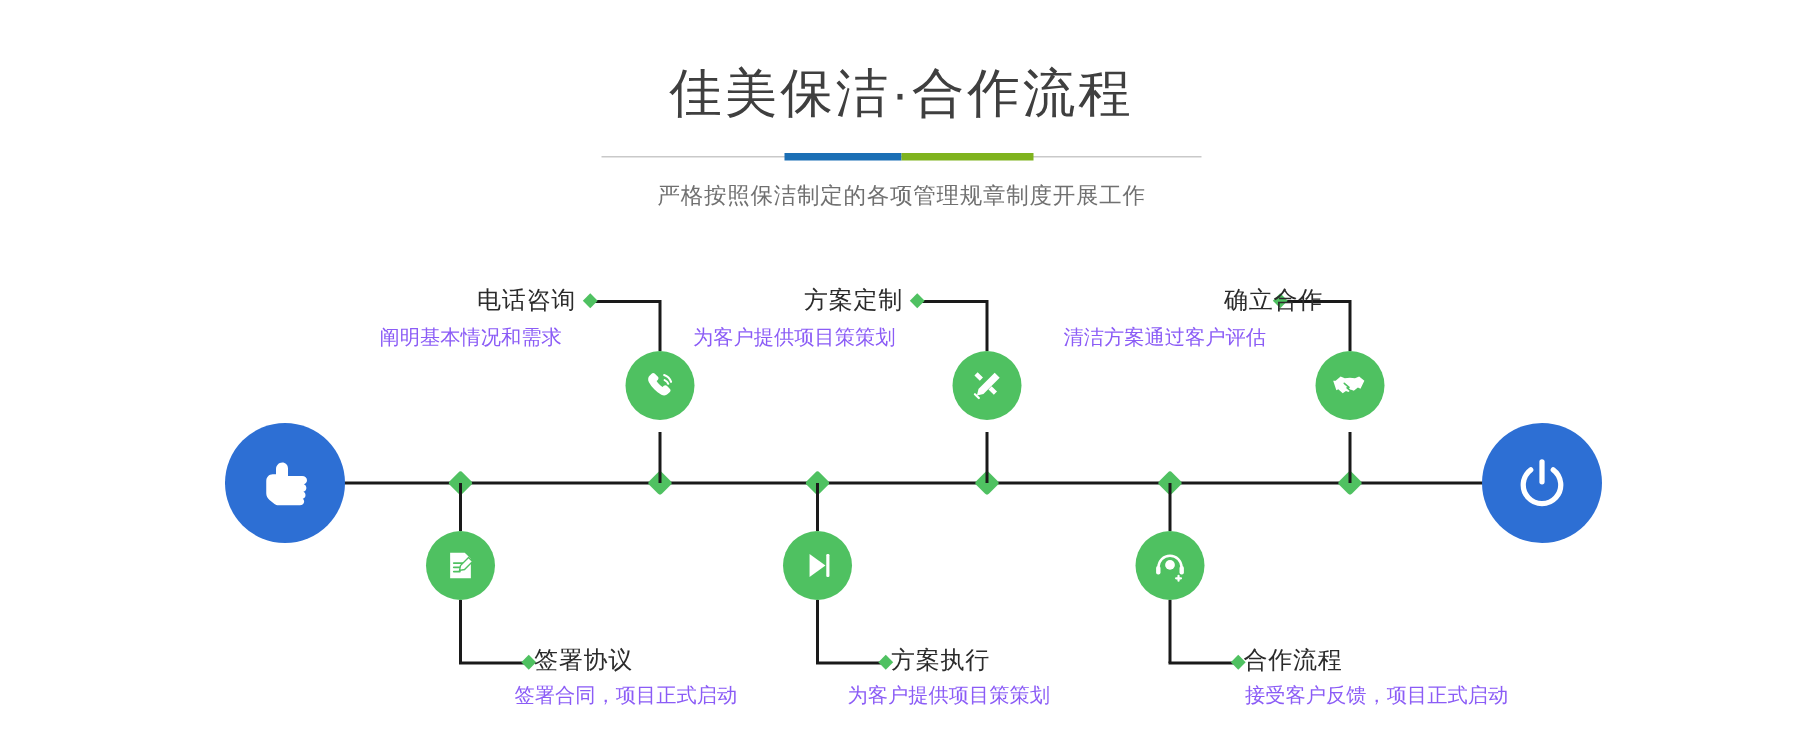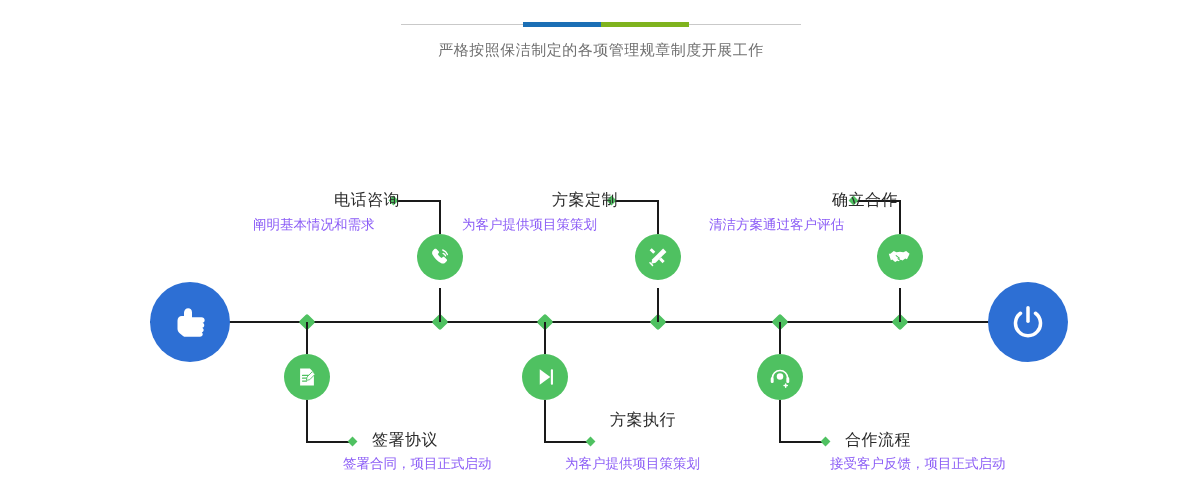--- a/index.html
+++ b/index.html
@@ -55,38 +55,38 @@
     position: absolute; width: 12px; height: 12px;
     transform: rotate(45deg); border-radius: 2px;
   }
 
   .vline { position: absolute; width: 2px; background: #1a1a1a; }
   .hline { position: absolute; height: 2px; background: #1a1a1a; }
 
   .lbl-head {
     position: absolute; font-size: 16px; color: #2b2b2b; white-space: nowrap;
     letter-spacing: 0.5px;
-    margin-left: 16px;
   }
   .lbl-sub {
     position: absolute; font-size: 13.5px; color: #8b5cf6; white-space: nowrap;
   }
   .lbl-dot {
     position: absolute; width: 7px; height: 7px; transform: rotate(45deg);
   }
 
   .icon-svg { width: 26px; height: 26px; display: block; }
   .icon-svg-lg { width: 40px; height: 40px; display: block; }
 </style>
 </head>
 <body>
 
 <div id="root">
 
   <div class="header">
+    <div class="title" style="color: rgb(63, 63, 63);">佳美保洁·合作流程</div>
     <div class="divider">
       <div class="base" style="background: rgb(201, 201, 201);"></div>
       <div class="seg-blue" style="background: rgb(27, 111, 181);"></div>
       <div class="seg-green" style="background: rgb(127, 179, 30);"></div>
     </div>
     <div class="subtitle" style="color: rgb(112, 112, 112);">严格按照保洁制定的各项管理规章制度开展工作</div>
   </div>
 
   <div class="timeline-line" style="background: rgb(26, 26, 26);"></div>
 
@@ -205,21 +205,21 @@
 
     <div class="node-circle" style="left: 522px; top: 354px; background: rgb(79, 193, 97);">
       <span>
         <svg class="icon-svg" viewBox="0 0 32 32" fill="none">
           <path d="M9.5 6.5l13 9.5-13 9.5v-19z" fill="#ffffff"></path>
           <rect x="23.2" y="6.5" width="2.6" height="19" rx="1" fill="#ffffff"></rect>
         </svg>
       </span>
     </div>
 
-    <div class="lbl-head" style="left:594px; top:410px;">方案执行</div>
+    <div class="lbl-head" style="left:594px; top:430px;">方案执行</div>
     <div class="lbl-sub" style="left:565px; top:455px;">为客户提供项目策策划</div>
   </div>
 
   <div class="node">
     <div class="vline" style="left: 779px; top: 322px; height: 32px; background: rgb(26, 26, 26);"></div>
     <div class="vline" style="left: 779px; top: 400px; height: 42px; background: rgb(26, 26, 26);"></div>
     <div class="hline" style="left: 779px; top: 441px; width: 47px; background: rgb(26, 26, 26);"></div>
     <div class="lbl-dot" style="left: 822px; top: 438px; background: rgb(79, 193, 97);"></div>
 
     <div class="node-circle" style="left: 757px; top: 354px; background: rgb(79, 193, 97);">

